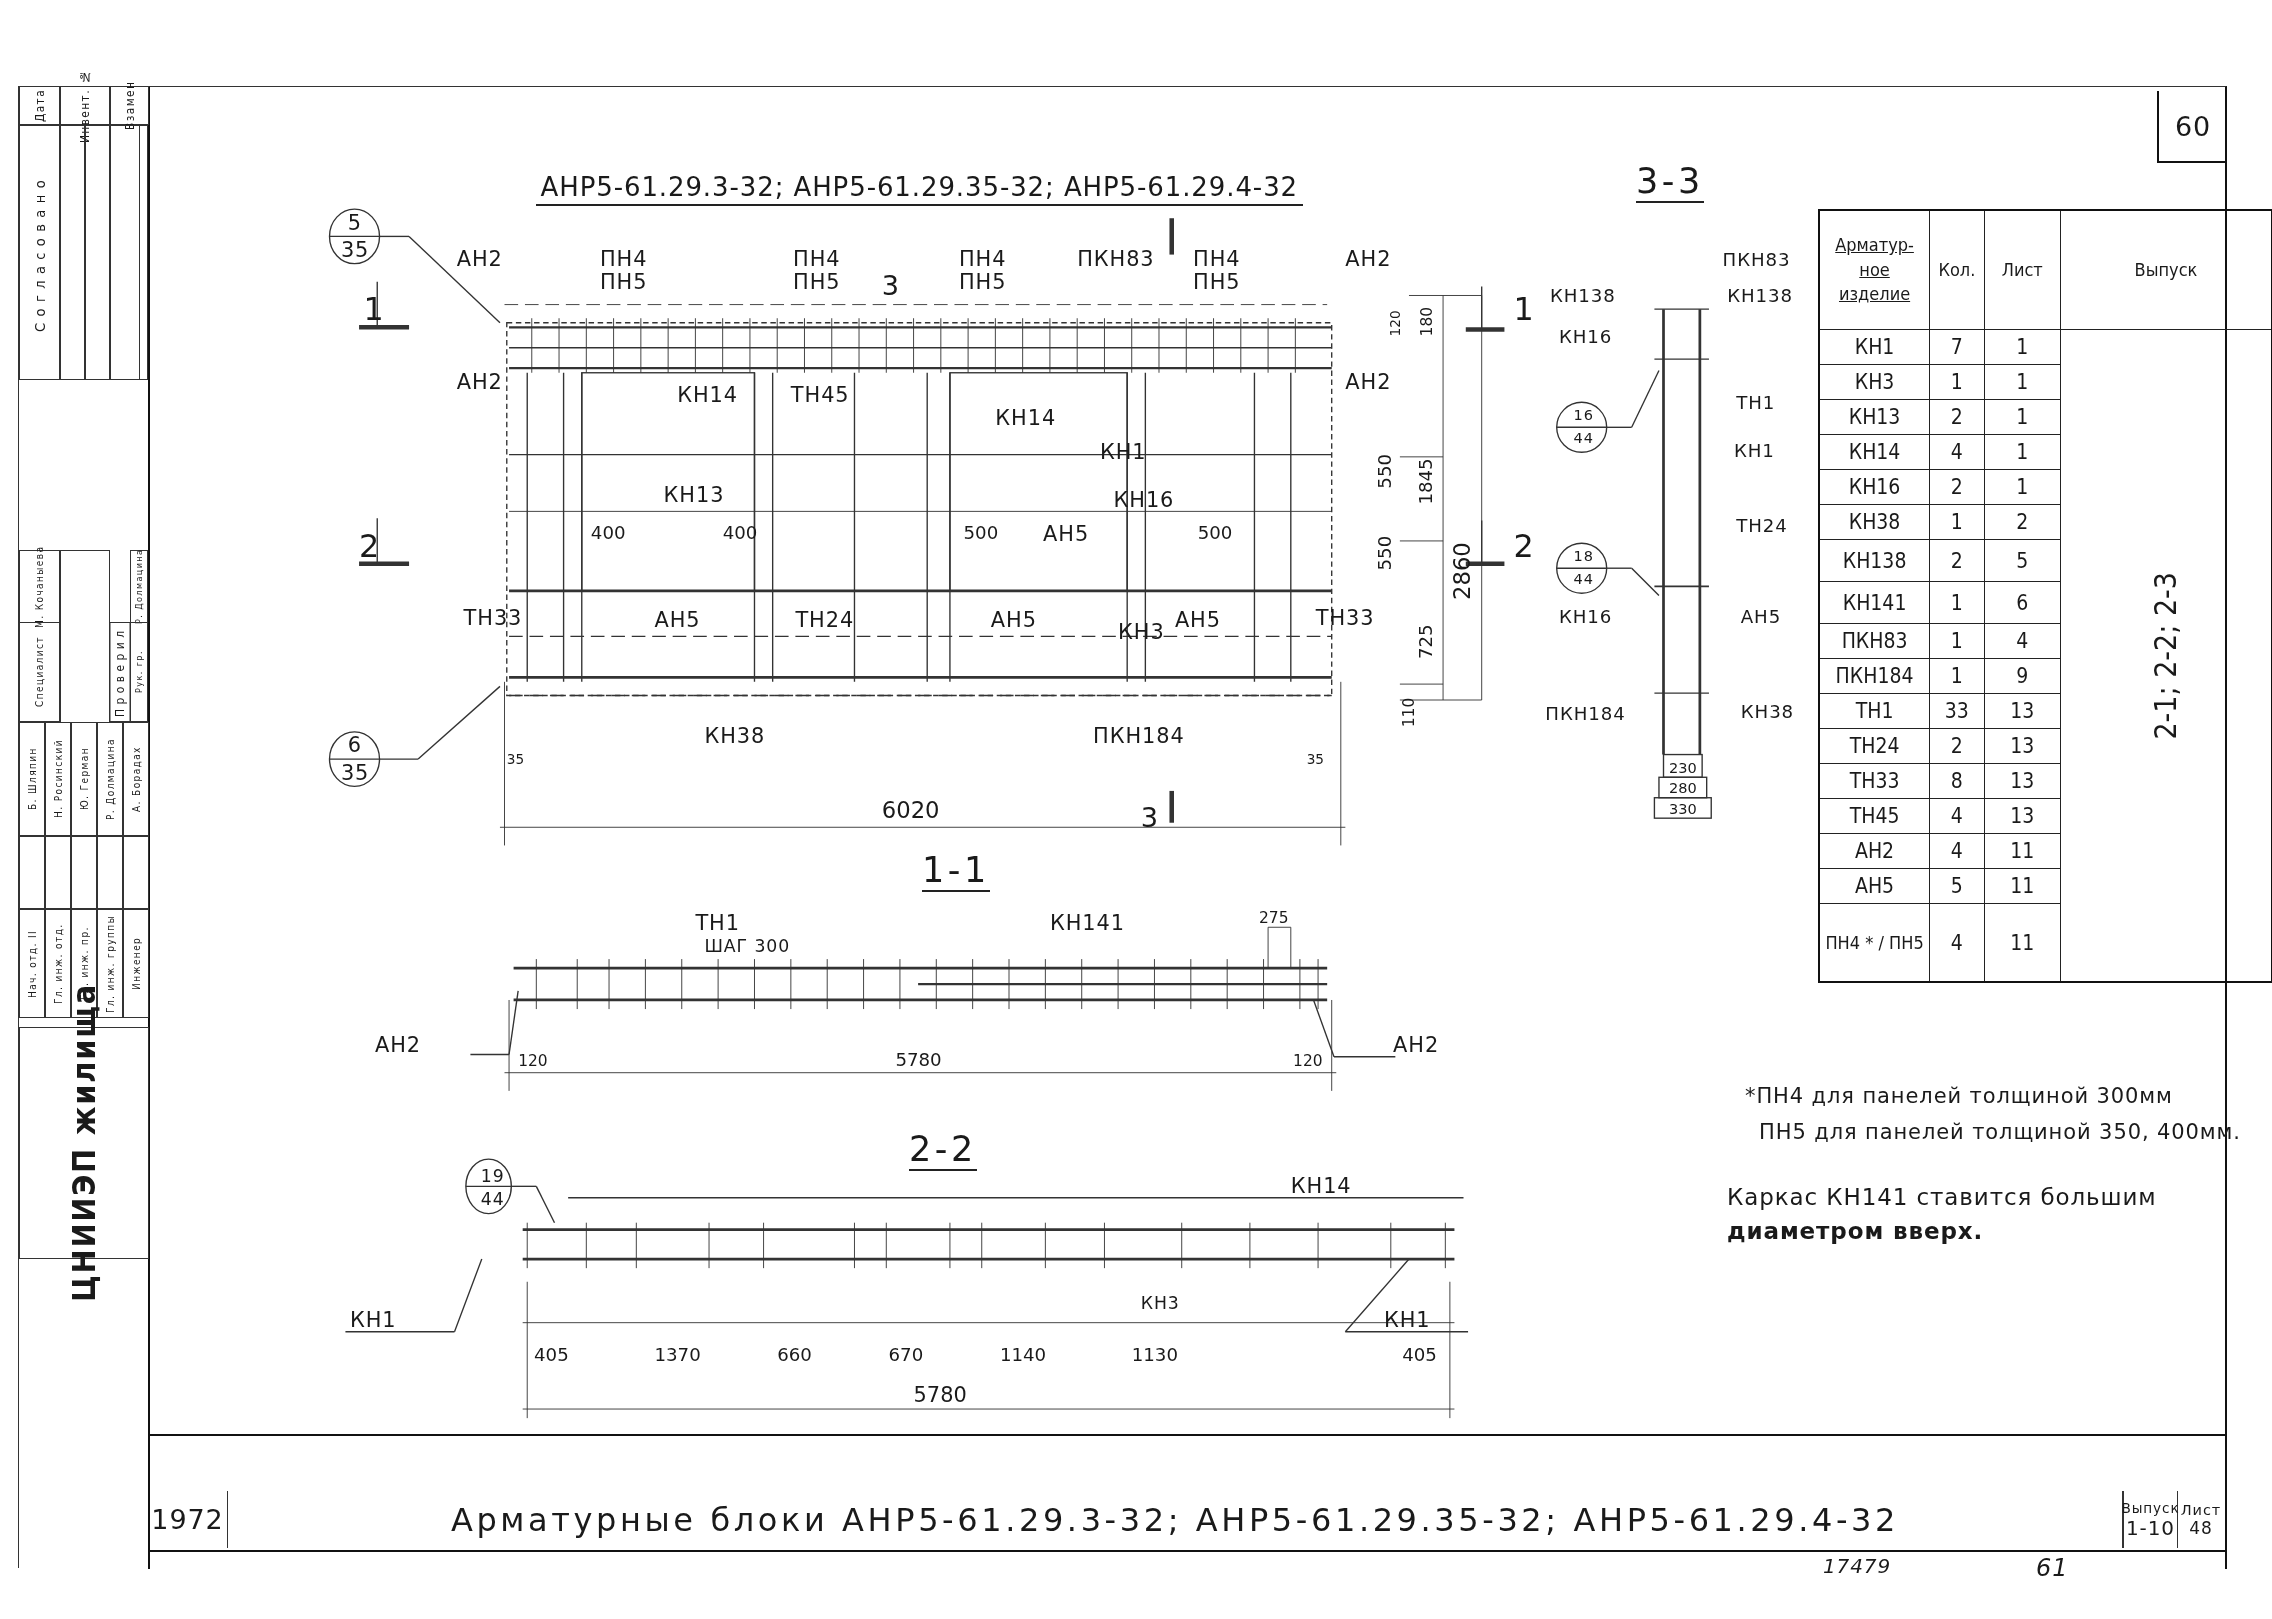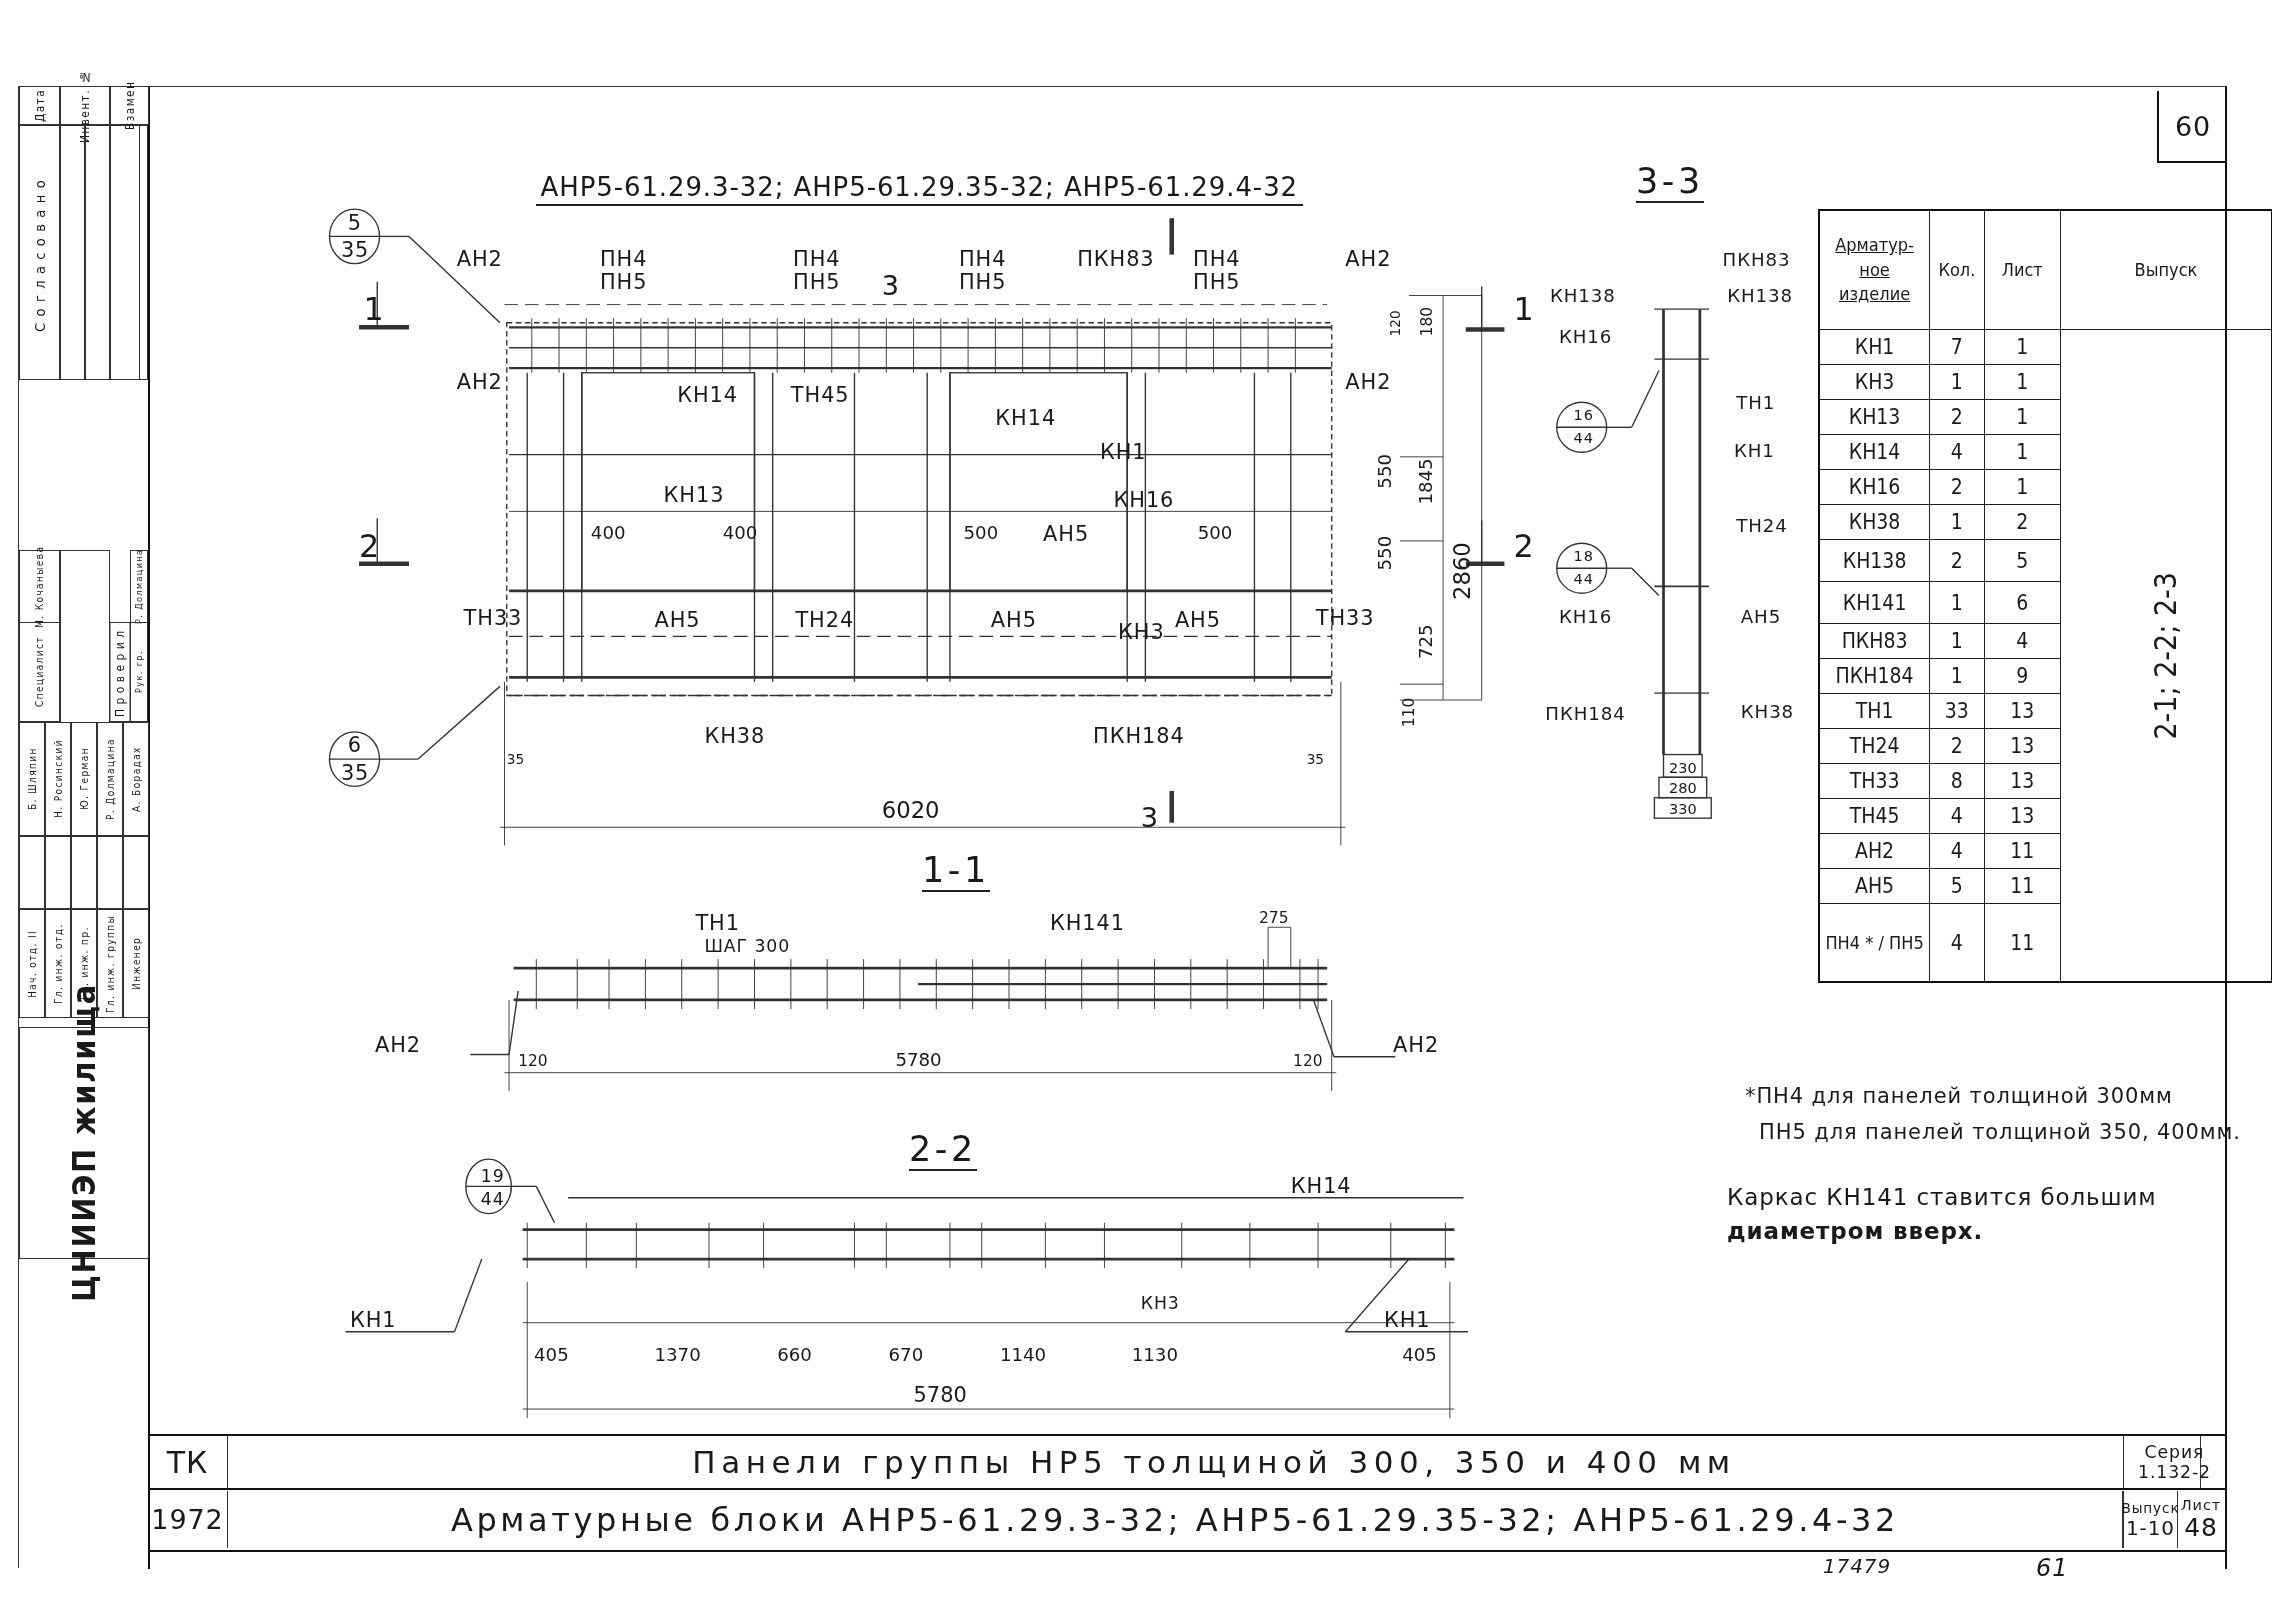--- a/index.html
+++ b/index.html
@@ -477,37 +477,29 @@
       </tr>
   </tbody>
 </table>
 
 <div class="abs txt" style="left:1745px;top:1084px;font-size:21px;">*ПН4 для панелей толщиной 300мм</div>
 <div class="abs txt" style="left:1759px;top:1120px;font-size:21px;">ПН5 для панелей толщиной 350, 400мм.</div>
 <div class="abs txt" style="left:1727px;top:1184px;font-size:23px;">Каркас КН141 ставится большим</div>
 <div class="abs txt" style="left:1727px;top:1218px;font-size:23px;font-weight:bold;">диаметром вверх.</div>
 
 <div class="tb">
-  <div class="tbrow" style="top:0;height:52px;border-bottom:2.3px solid #111;">
-    <div class="tbcell txt" style="left:0;width:80px;height:52px;font-size:30px;">ТК</div>
-    <div class="tbcell txt" style="left:80px;width:1973px;height:52px;font-size:31px;letter-spacing:5.5px;border-right:1.4px solid #333;">Панели  группы  НР5  толщиной  300, 350 и 400 мм</div>
-    <div class="tbcell txt" style="left:1975px;width:102px;height:52px;flex-direction:column;font-size:17.3px;border:none;border-left:1.4px solid #333;">
-      <span>Серия</span>
-      <span>1.132-2</span>
-    </div>
-  </div>
   <div class="tbrow" style="top:55px;height:57px;">
     <div class="tbcell txt" style="left:0;width:80px;height:57px;font-size:27px;">1972</div>
     <div class="tbcell txt" style="left:80px;width:1895px;height:57px;font-size:32px;letter-spacing:3.6px;">Арматурные  блоки  АНР5-61.29.3-32;  АНР5-61.29.35-32;  АНР5-61.29.4-32</div>
     <div class="tbcell txt" style="left:1975px;width:55px;height:57px;flex-direction:column;font-size:13.6px;border-left:1.4px solid #333;">
       <span>Выпуск</span>
       <span style="font-size:20px">1-10</span>
     </div>
     <div class="tbcell txt" style="left:2029px;width:48px;height:57px;flex-direction:column;font-size:14.5px;border:none;">
       <span>Лист</span>
-      <span style="font-size:25px">48</span>
+      <span style="font-size:17px">48</span>
     </div>
   </div>
 </div>
 
 <div class="abs txt" style="left:1823px;top:1554px;font-size:20px;font-style:italic;">17479</div>
 <div class="abs txt" style="left:2036px;top:1554px;font-size:24px;font-style:italic;">61</div>
 
 
 </body></html>

